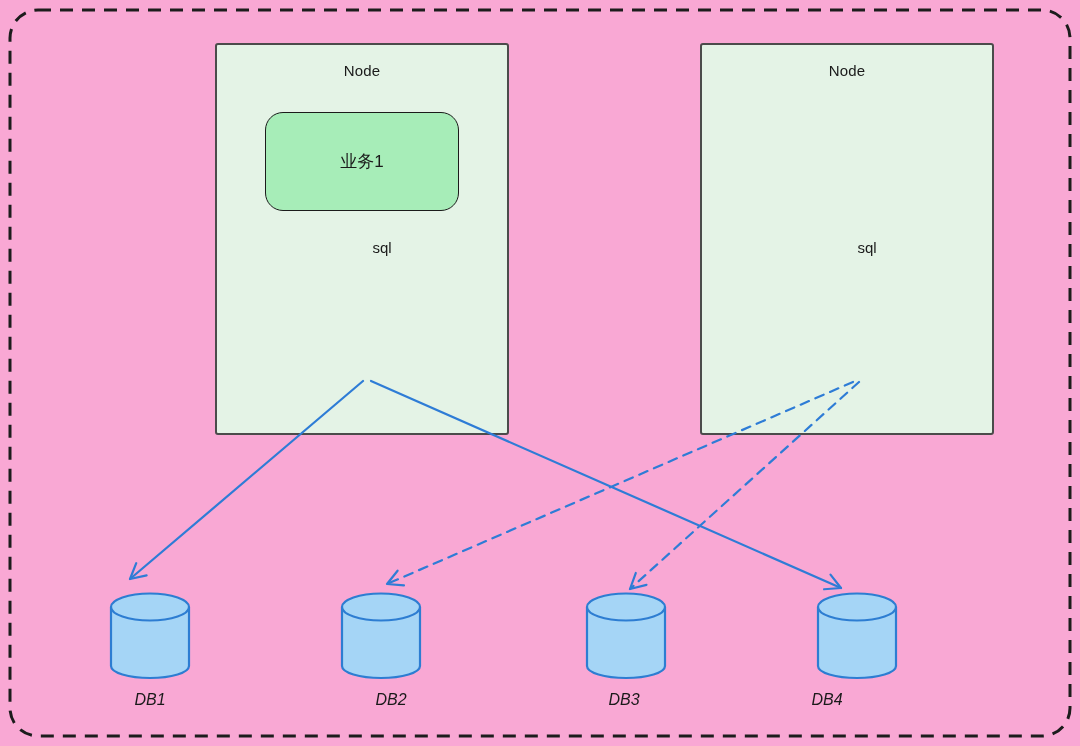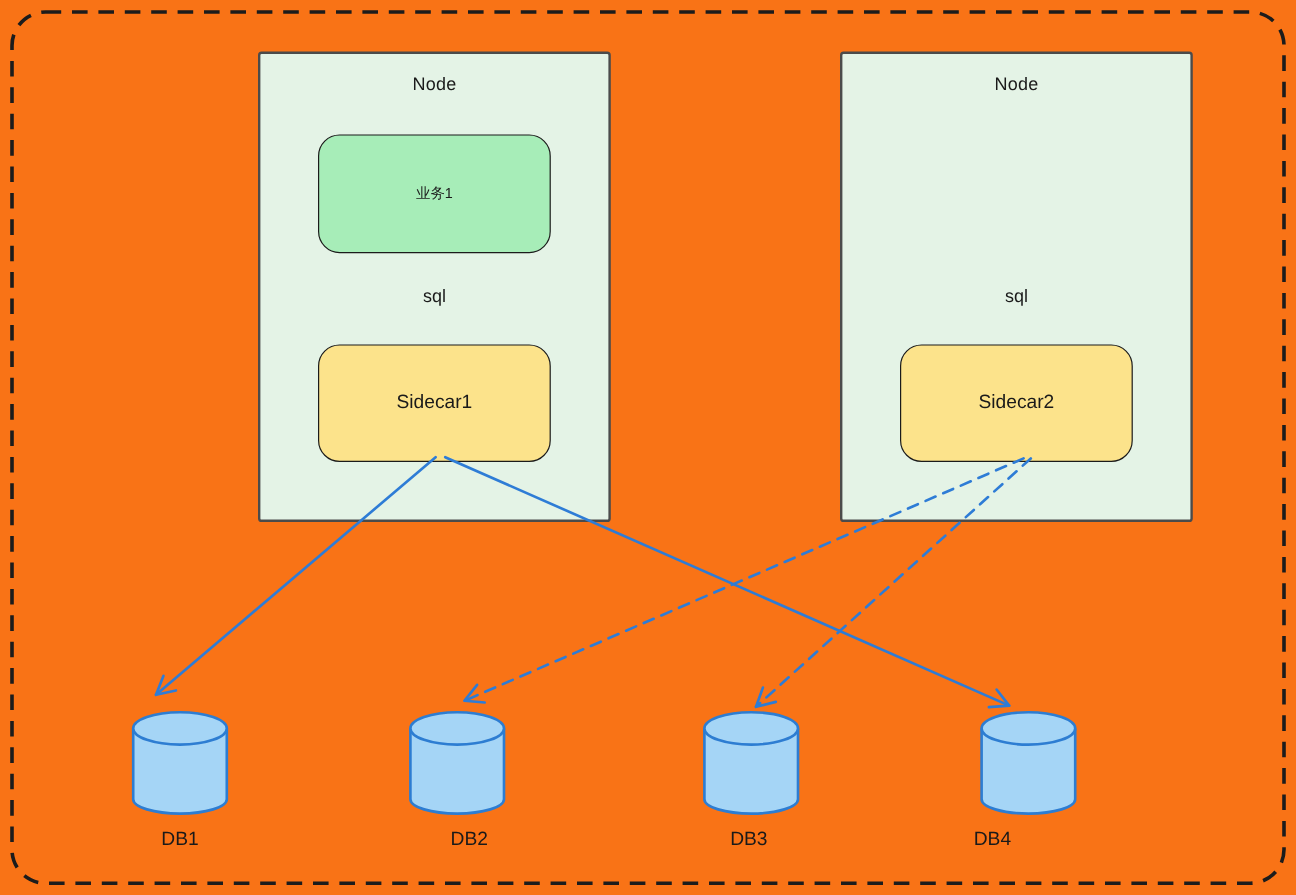--- a/index.html
+++ b/index.html
@@ -5,21 +5,21 @@
   html, body {
     margin: 0;
     padding: 0;
     background: #ffffff;
     font-family: "Liberation Sans", "DejaVu Sans", sans-serif;
   }
   .canvas {
     position: relative;
     width: 1080px;
     height: 746px;
-    background: #f97316;
+    background: #f9a8d4;
     overflow: hidden;
     color: #1a1a1a;
   }
   
   .node {
     position: absolute;
     top: 43px;
     width: 290px;
     height: 388px;
     background: var(--node-fill);
@@ -38,29 +38,30 @@
     left: 48px;
     top: 67px;
     width: 192px;
     height: 97px;
     background: var(--service-fill);
     border: 1.8px solid var(--shape-border);
     border-radius: 18px;
     display: flex;
     align-items: center;
     justify-content: center;
-    font-size: 12px;
+    font-size: 17px;
   }
   .mid-label {
     position: absolute;
     left: 0;
     top: 194px;
     width: 100%;
     text-align: center;
     font-size: 15px;
+    padding-left: 20px;
   }
   .sidecar-box {
     position: absolute;
     left: 48px;
     top: 242px;
     width: 192px;
     height: 96px;
     background: var(--sidecar-fill);
     border: 1.8px solid var(--shape-border);
     border-radius: 18px;
@@ -69,20 +70,21 @@
     justify-content: center;
     font-size: 16px;
   }
   
   .db-label {
     position: absolute;
     top: 691px;
     transform: translateX(-50%);
     font-size: 16px;
     z-index: 2;
+    font-style: italic;
   }
   
   .overlay {
     position: absolute;
     left: 0;
     top: 0;
     z-index: 5;
     pointer-events: none;
   }
   .outer-border {
@@ -123,31 +125,25 @@
 <body>
 
 <div class="canvas">
 
   <div class="node" style="left:215px">
     <div class="node-title">Node</div>
     <div class="service-box">
       <span>业务1</span>
     </div>
     <div class="mid-label">sql</div>
-    <div class="sidecar-box">
-      <span>Sidecar1</span>
-    </div>
   </div>
 
   <div class="node" style="left:700px">
     <div class="node-title">Node</div>
     <div class="mid-label">sql</div>
-    <div class="sidecar-box">
-      <span>Sidecar2</span>
-    </div>
   </div>
 
   <div class="db-label" style="left:150px">DB1</div>
   <div class="db-label" style="left:391px">DB2</div>
   <div class="db-label" style="left:624px">DB3</div>
   <div class="db-label" style="left:827px">DB4</div>
 
   <svg class="overlay" width="1080" height="746" viewBox="0 0 1080 746">
     <defs>
       <marker id="ah" markerUnits="userSpaceOnUse" markerWidth="26" markerHeight="26" viewBox="0 0 26 26" refX="21" refY="13" orient="auto">

